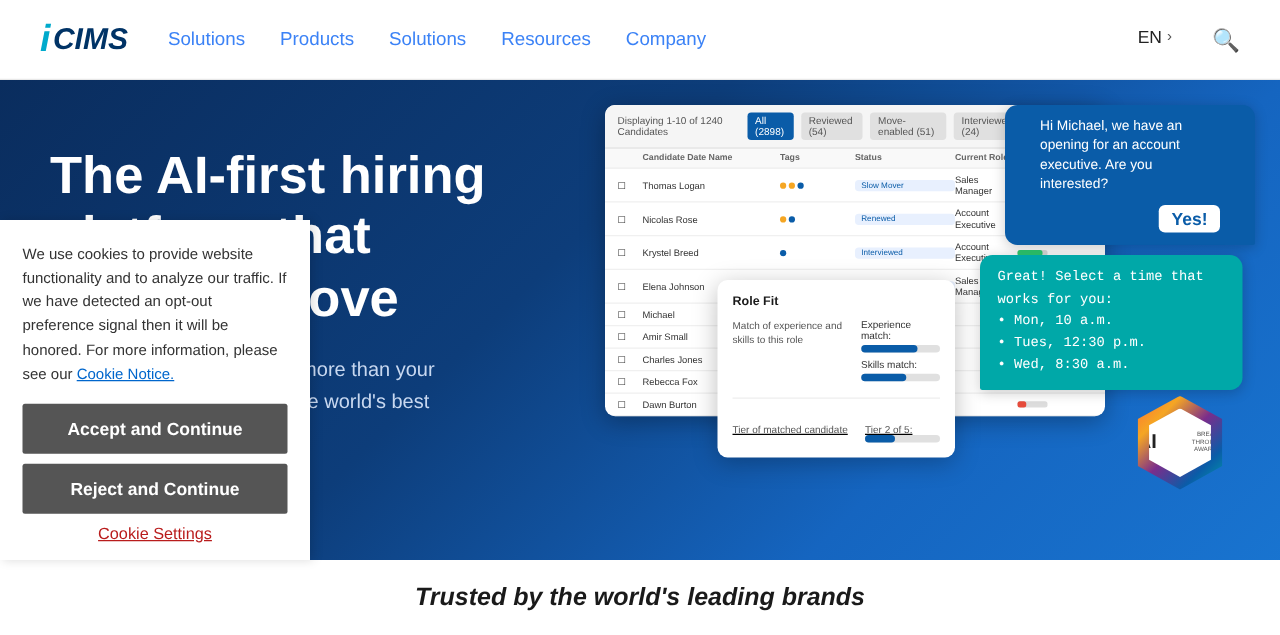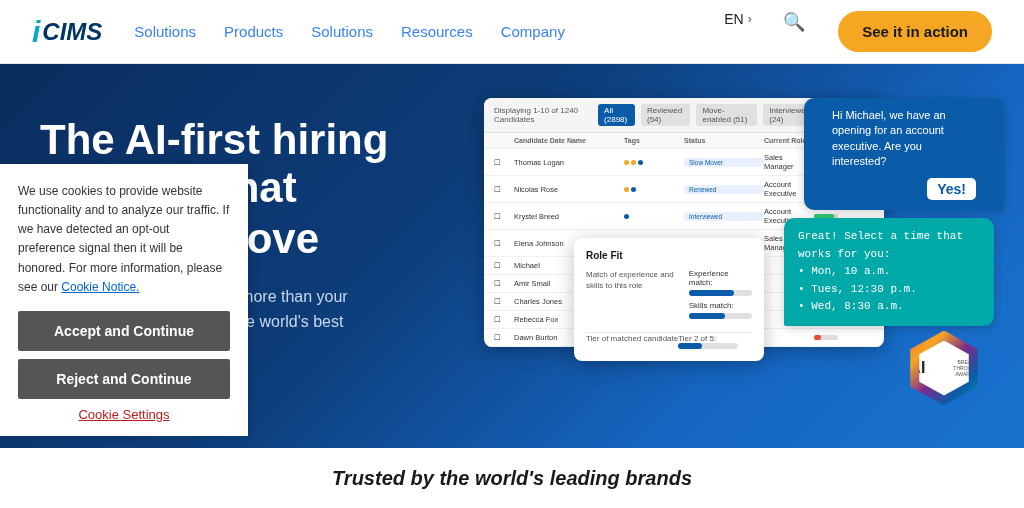--- a/index.html
+++ b/index.html
@@ -126,21 +126,21 @@
     }
     .trusted-text {
       font-size: 20px;
       font-weight: 700;
       color: #1a1a1a;
     }
 
     
     .cookie-banner {
       position: absolute;
-      bottom: 72px;
+      bottom: 60px;
       left: 0;
       width: 248px;
       background: #fff;
       padding: 18px 18px 14px 18px;
       z-index: 200;
       box-shadow: 2px 0 8px rgba(0,0,0,0.15);
     }
     .cookie-text {
       font-size: 12px;
       color: #333;
@@ -178,21 +178,21 @@
       font-size: 13px;
       text-decoration: underline;
       cursor: pointer;
       margin-top: 6px;
     }
 
     
     .mockup-area {
       position: absolute;
       right: 20px;
-      top: 34px;
+      top: 20px;
       width: 520px;
       height: 360px;
       z-index: 5;
     }
 
     
     .candidate-table {
       position: absolute;
       left: 0;
       top: 0;
@@ -291,24 +291,25 @@
       font-size: 8px;
       color: #555;
       line-height: 1.4;
     }
     .role-fit-right { width: 90px; }
     .match-label { font-size: 8px; color: #333; margin-bottom: 3px; }
     .match-bar-bg { background: #e0e0e0; border-radius: 3px; height: 6px; margin-bottom: 5px; }
     .match-bar-fill { height: 6px; border-radius: 3px; background: #0a5ca8; }
     .tier-row {
       display: flex;
-      justify-content: flex-start;
+      justify-content: space-between;
       margin-top: 8px;
-      padding-top: 1px;
+      padding-top: 20px;
       border-top: 1px solid #eee;
+      text-decoration: underline;
     }
     .tier-label { font-size: 8px; color: #555; }
     .tier-bar-bg { background: #e0e0e0; border-radius: 3px; height: 6px; width: 60px; }
     .tier-bar-fill { height: 6px; border-radius: 3px; background: #0a5ca8; width: 40%; }
 
     
     .chat-bubble-right {
       position: absolute;
       right: 0;
       top: 0;
@@ -416,21 +417,20 @@
     <a class="nav-link">Company</a>
   </div>
   <div class="nav-right">
     <div class="lang-selector">
       <span>EN</span>
       <span class="chevron">›</span>
     </div>
     <button class="search-icon-btn">
       <span>🔍</span>
     </button>
-    <button class="cta-btn">See it in action</button>
   </div>
 </nav>
 
 <section class="hero">
   <div class="hero-content">
     <h1 class="hero-title">
       <span>The AI-first hiring</span><br>
       <span>platform that</span><br>
       <span class="hero-highlight">CANDID</span><span> love</span>
     </h1>

